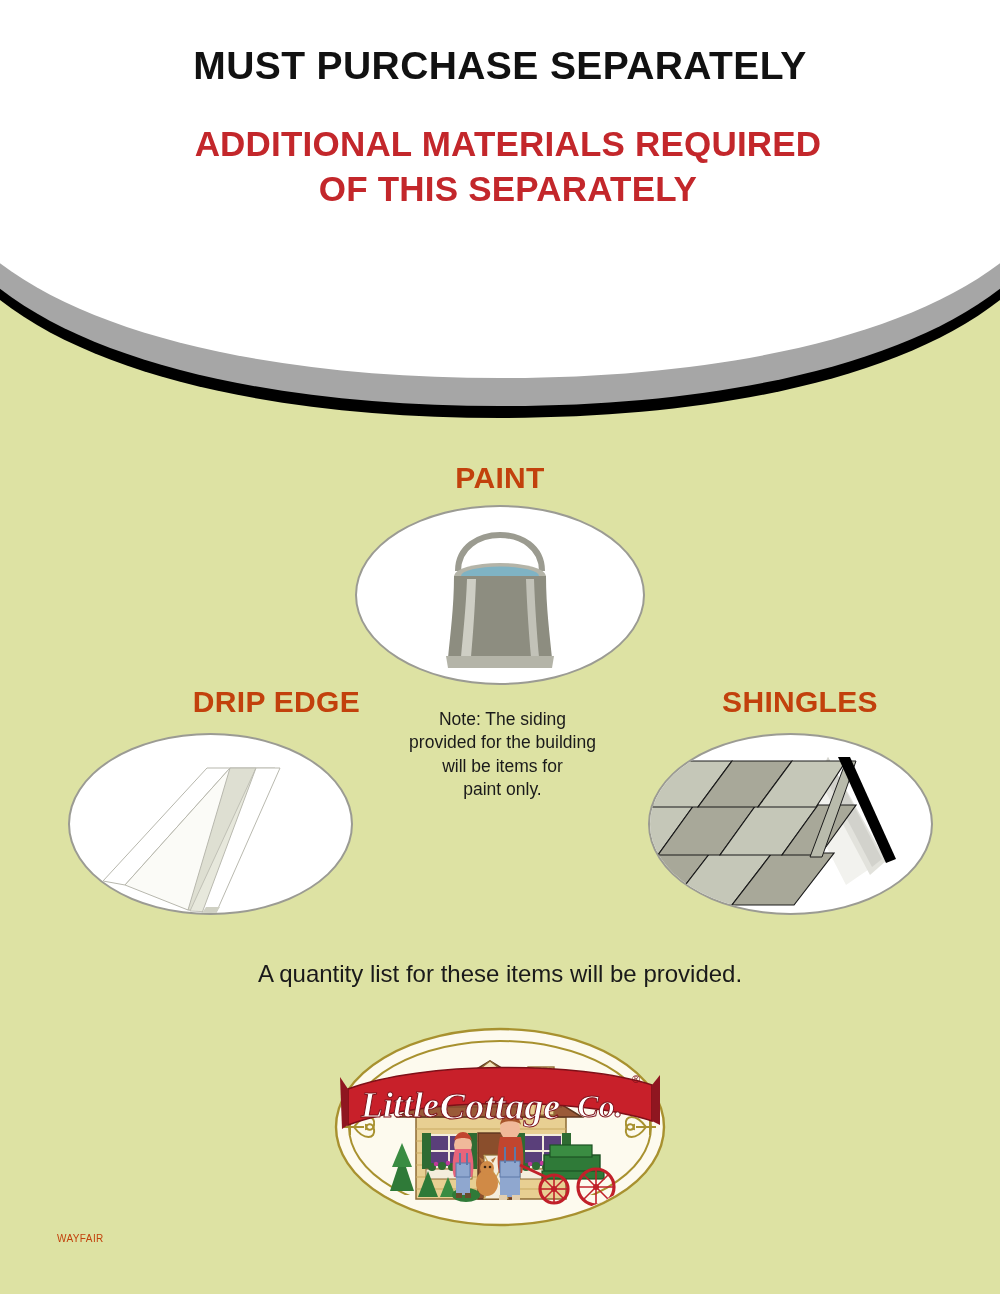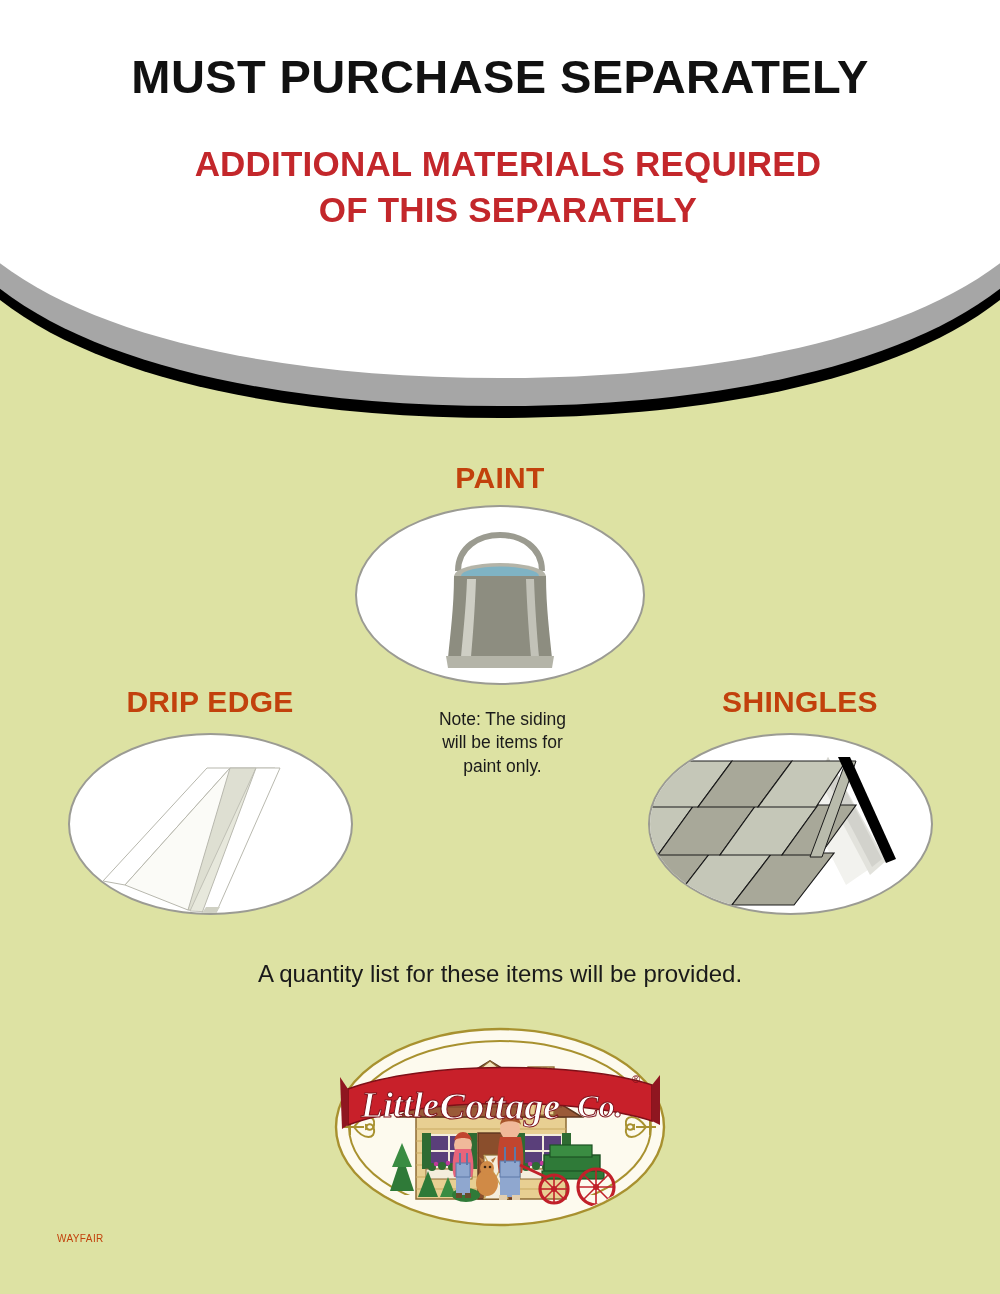--- a/index.html
+++ b/index.html
@@ -27,23 +27,23 @@
 
   #header-text-block {
     position: absolute;
     left: 0;
     top: 0;
     width: 1000px;
     text-align: center;
     z-index: 5;
   }
   #title-must {
-    margin: 8px;
+    margin: 2px;
     padding-top: 44px;
-    font-size: 47px;
+    font-size: 39px;
     font-weight: bold;
     letter-spacing: 0.4px;
     color: #111111;
     font-family: "Liberation Sans", sans-serif;
     line-height: 1.05;
   }
   #title-sub {
     margin: 0;
     padding-top: 32px;
     font-size: 35px;
@@ -57,21 +57,21 @@
   
   .section-heading {
     position: absolute;
     font-size: 30px;
     font-weight: bold;
     color: #c2410c;
     letter-spacing: 0.3px;
     white-space: nowrap;
   }
   #paint-heading  { left: 0; top: 461px; width: 1000px; text-align: center; }
-  #drip-heading   { left: 60px;  top: 685px; width: 300px; text-align: center; }
+  #drip-heading   { left: 60px;  top: 685px; width: 300px; text-align: right; }
   #shingles-heading { left: 640px; top: 685px; width: 320px; text-align: center; }
 
   
   .ellipse {
     position: absolute;
     background: #ffffff;
     border: 2px solid #9b9b93;
     border-radius: 50%;
     box-sizing: border-box;
     overflow: hidden;
@@ -161,20 +161,21 @@
 
     <path d="M 110,72 C 109,100 106,128 104,150 L 114,150 C 116,128 118,100 119,72 Z" fill="#d9d9d0" opacity="0.85"></path>
     <path d="M 169,72 C 170,100 172,128 174,150 L 182,150 C 180,128 178,100 177,72 Z" fill="#d9d9d0" opacity="0.7"></path>
 
     <path d="M 89,149 L 197,149 L 195,161 L 91,161 Z" fill="#b4b4a8"></path>
   </svg>
 </div>
 
 <div id="paint-note">
   <span>Note: The siding</span>
+  <span>provided for the building</span>
   <span>will be items for</span>
   <span>paint only.</span>
 </div>
 
 <div class="section-heading" id="drip-heading">DRIP EDGE</div>
 
 <div class="ellipse" id="drip-ellipse">
   <svg width="281" height="178" viewBox="0 0 281 178" xmlns="http://www.w3.org/2000/svg">
 
     <polygon points="33,146 137,33 160,33 55,150" fill="#ffffff" stroke="#b7b7ad" stroke-width="1"></polygon>

